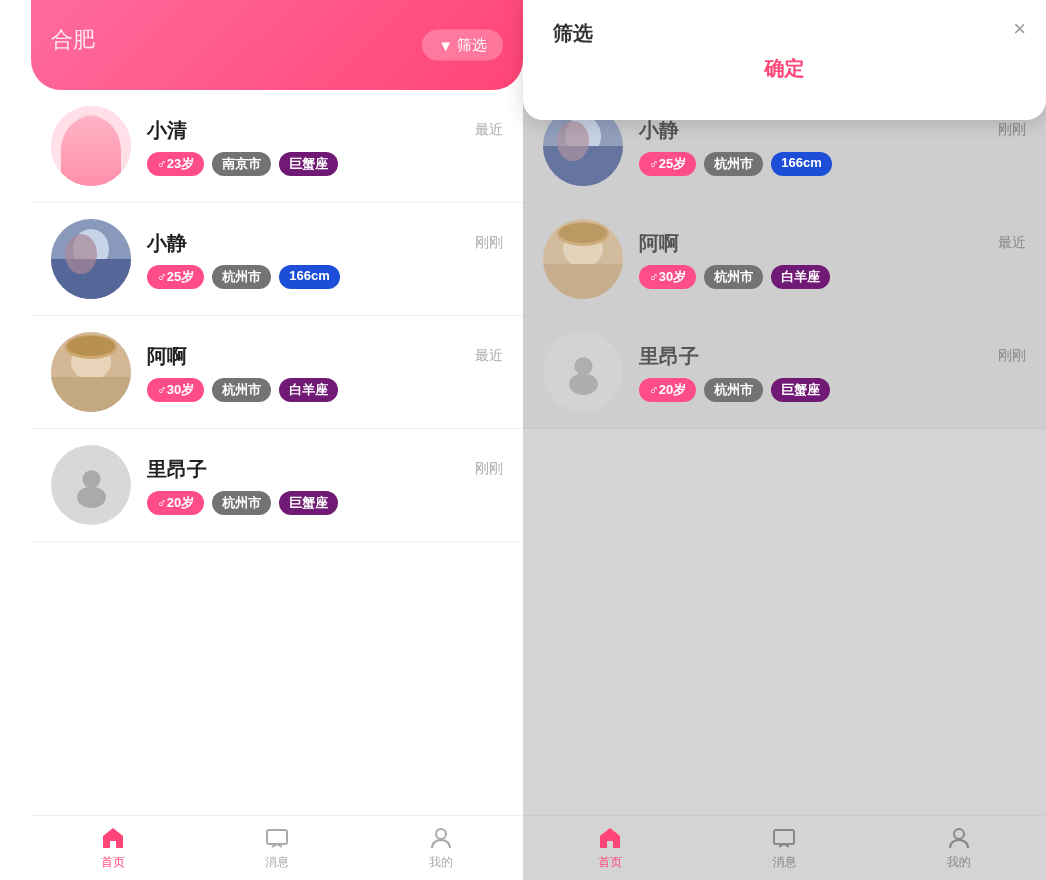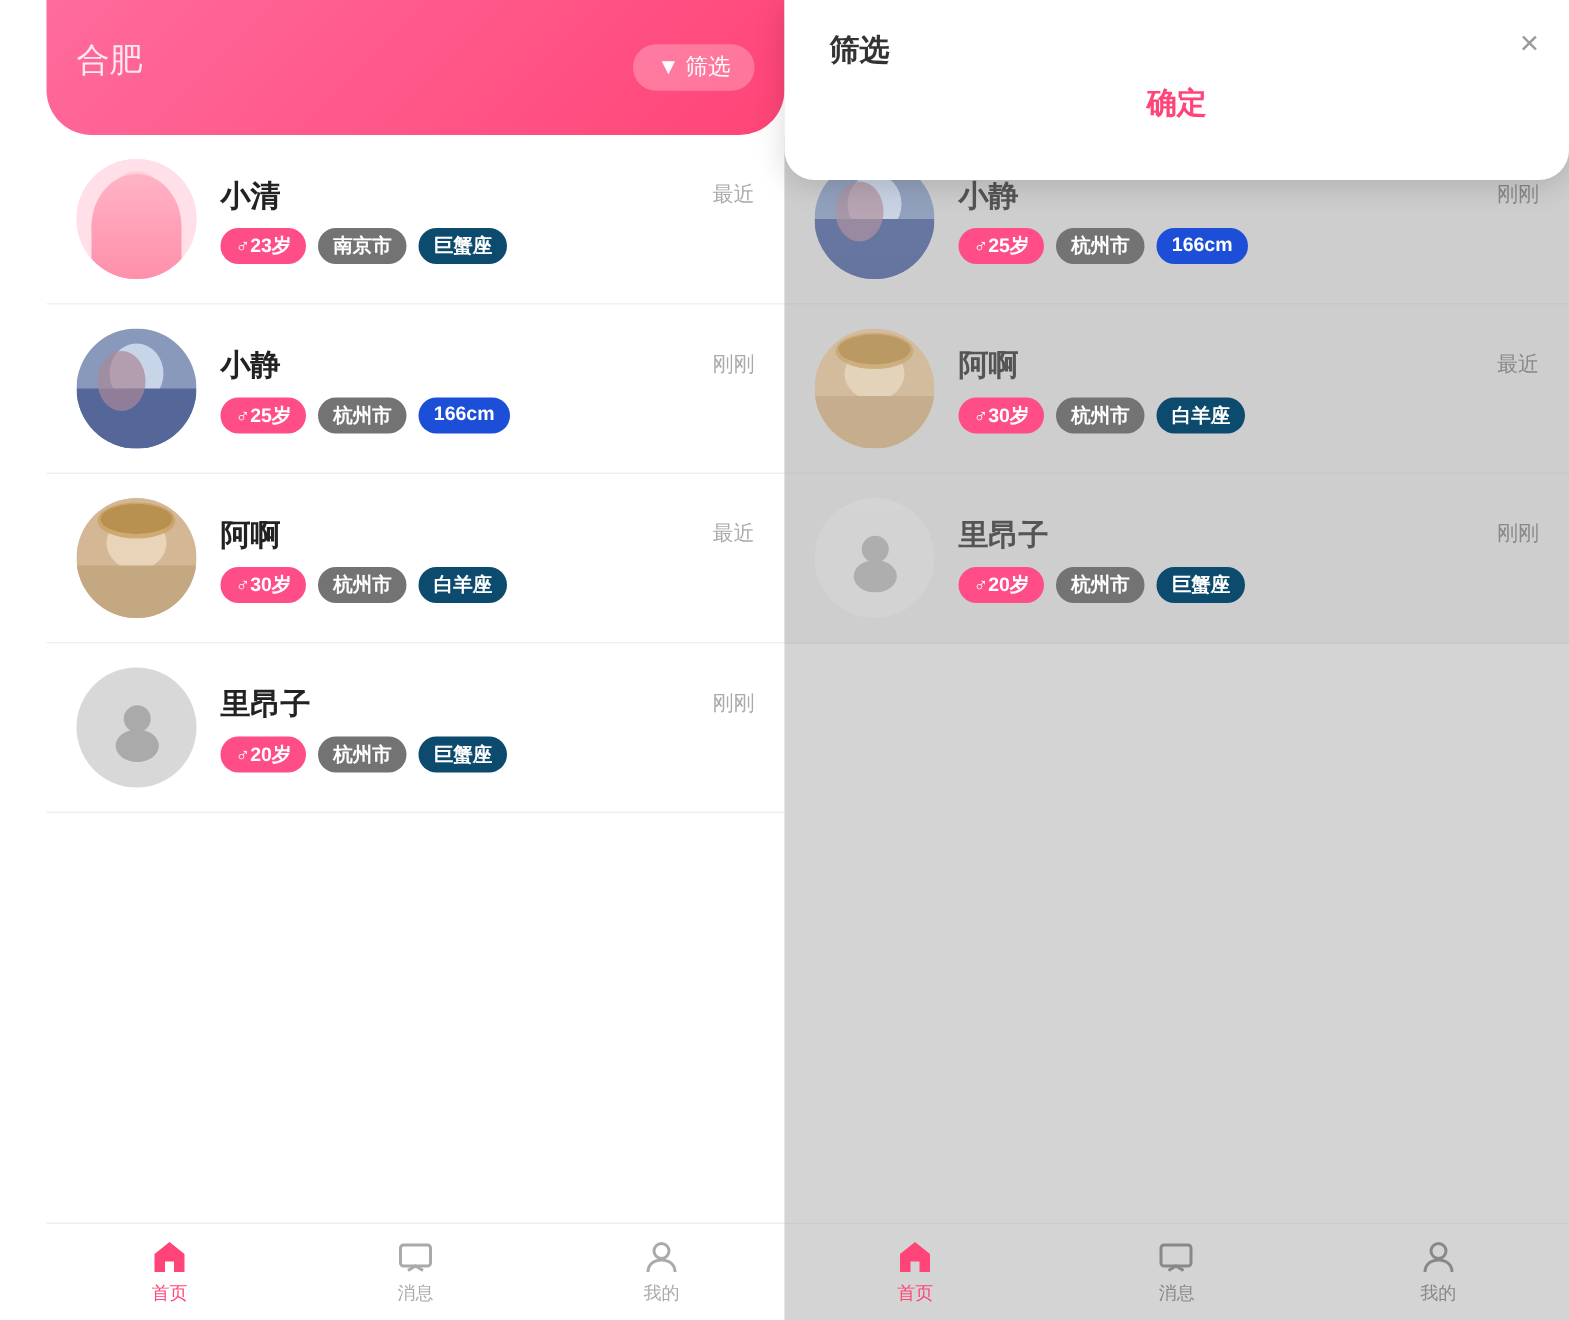--- a/index.html
+++ b/index.html
@@ -169,21 +169,21 @@
       background: #ff4d88;
       color: #fff;
     }
 
     .tag-purple {
       background: #737373;
       color: #fff;
     }
 
     .tag-blue {
-      background: #0c4a6e;
+      background: #701a75;
       color: #fff;
       text-align: center;
     }
 
     .tag-gray {
       background: #1d4ed8;
       color: #fff;
     }
 
     .bottom-nav {

